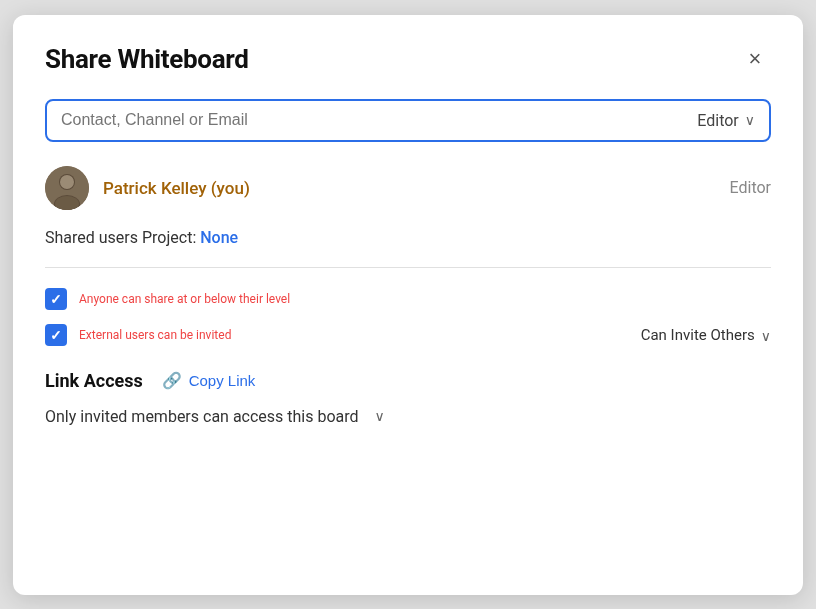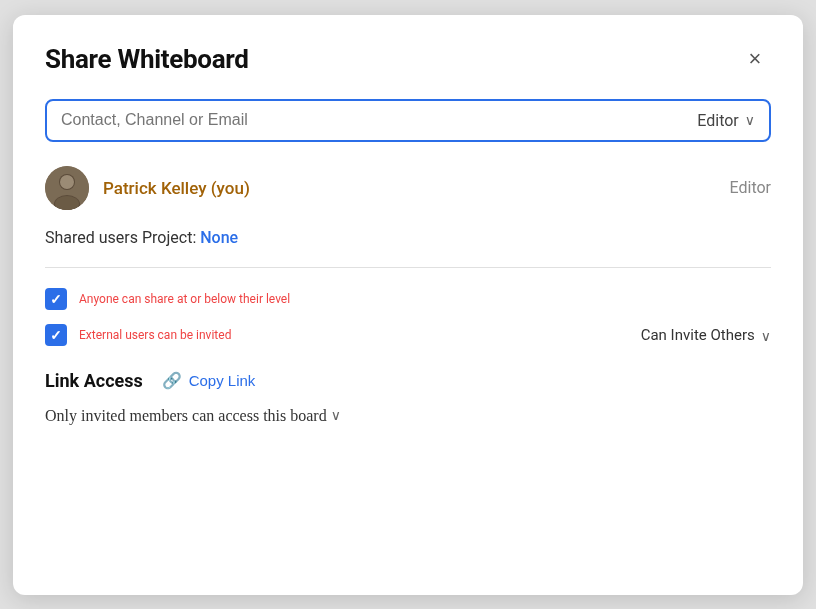--- a/index.html
+++ b/index.html
@@ -218,25 +218,24 @@
       border: none;
     }
 
     .link-icon {
       font-size: 16px;
     }
 
     .access-dropdown-row {
       display: flex;
       align-items: center;
-      gap: 4px;
+      gap: 16px;
       font-size: 16px;
       color: #333333;
       cursor: pointer;
-      font-family: Liberation Serif, serif;
     }
 
     .access-chevron {
       font-size: 14px;
       color: #666666;
     }
   </style>
 </head>
 <body>
 

